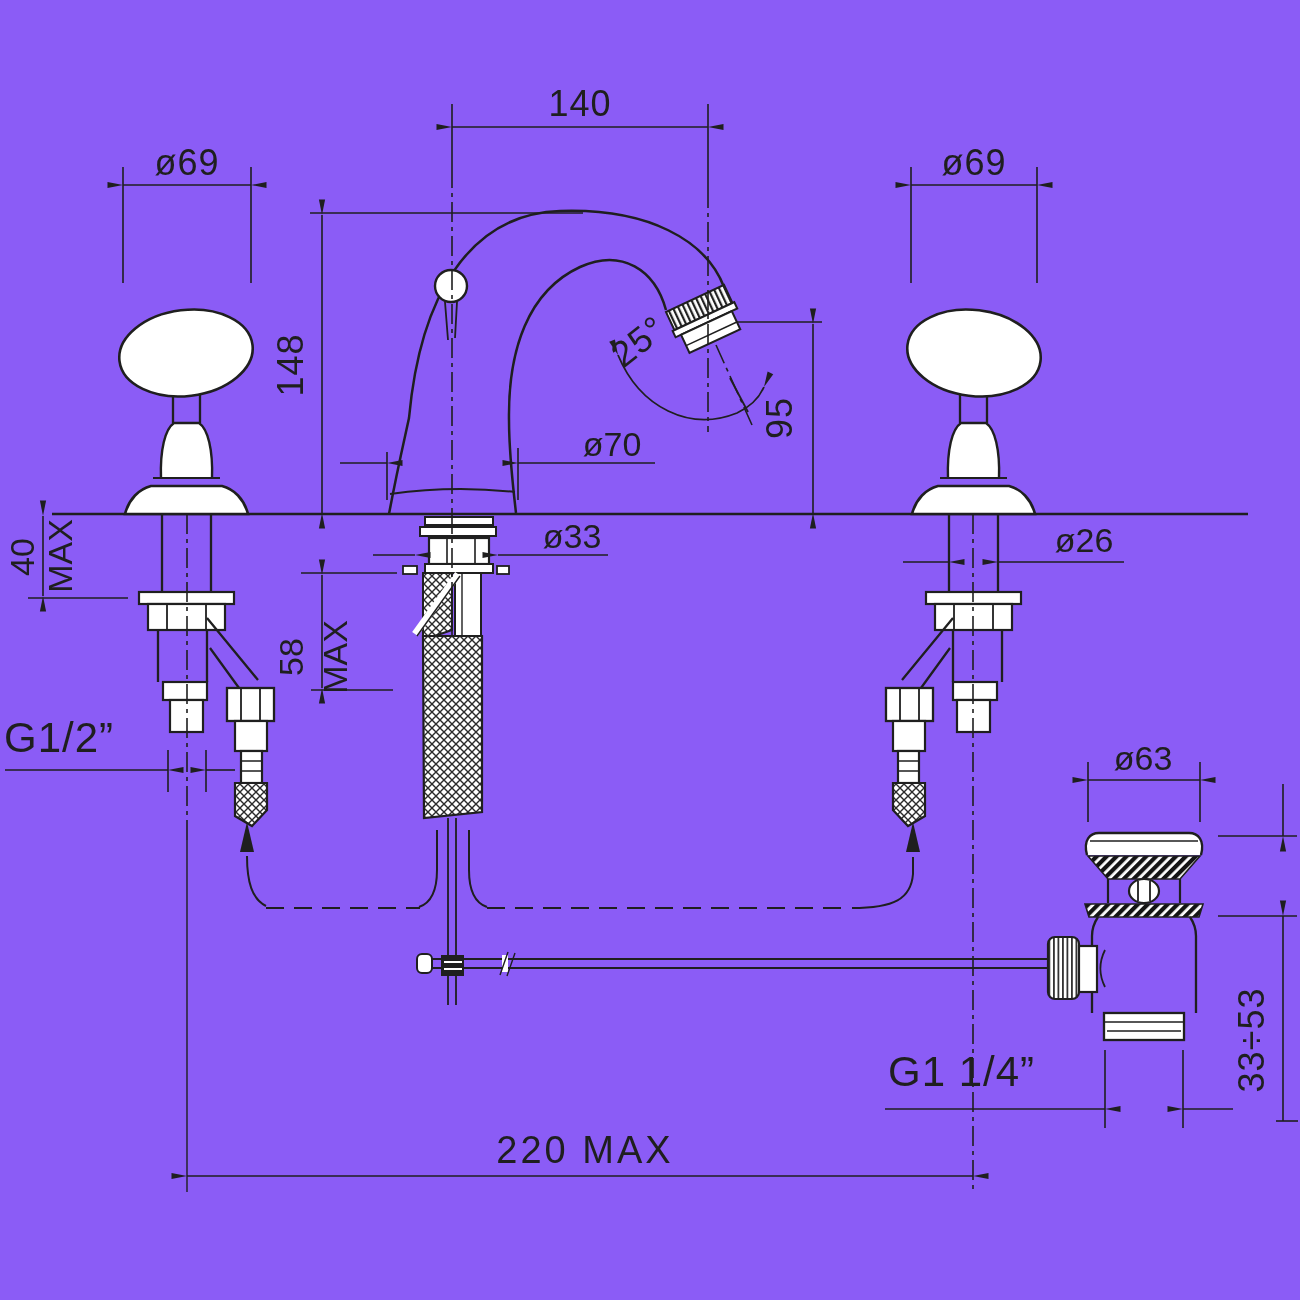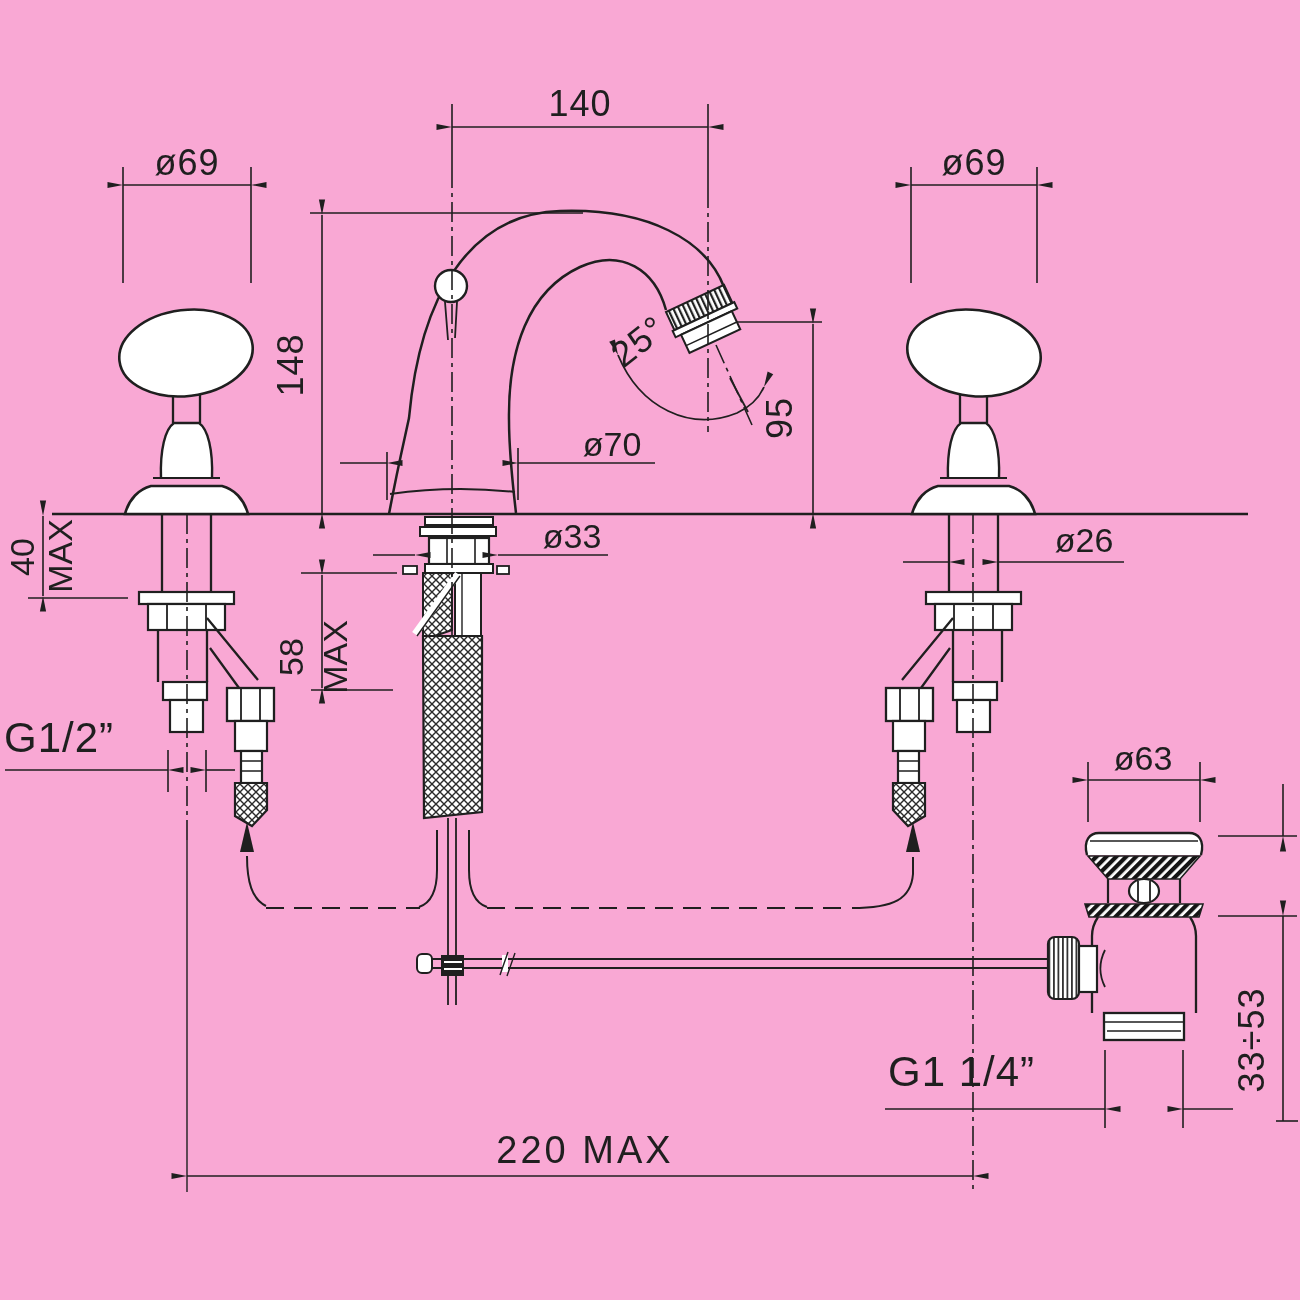--- a/index.html
+++ b/index.html
@@ -1,16 +1,16 @@
 <!DOCTYPE html>
 <html><head>
 <meta charset="utf-8">
 <style>
   html,body{margin:0;padding:0;background:#fff;}
-  .sheet{width:1300px;height:1300px;background:#f9a8d4;position:relative;overflow:hidden;}
+  .sheet{width:1300px;height:1300px;background:#8b5cf6;position:relative;overflow:hidden;}
   svg{display:block;}
   text{font-family:"Liberation Sans", sans-serif; fill:#1f1f1f;}
   .dim{font-size:36px;letter-spacing:1px;}
   .dim-sm{font-size:34px;}
   .thread{font-size:42px;letter-spacing:1px;}
   .wide{font-size:38px;letter-spacing:3px;}
 </style>
 </head>
 <body>
 

